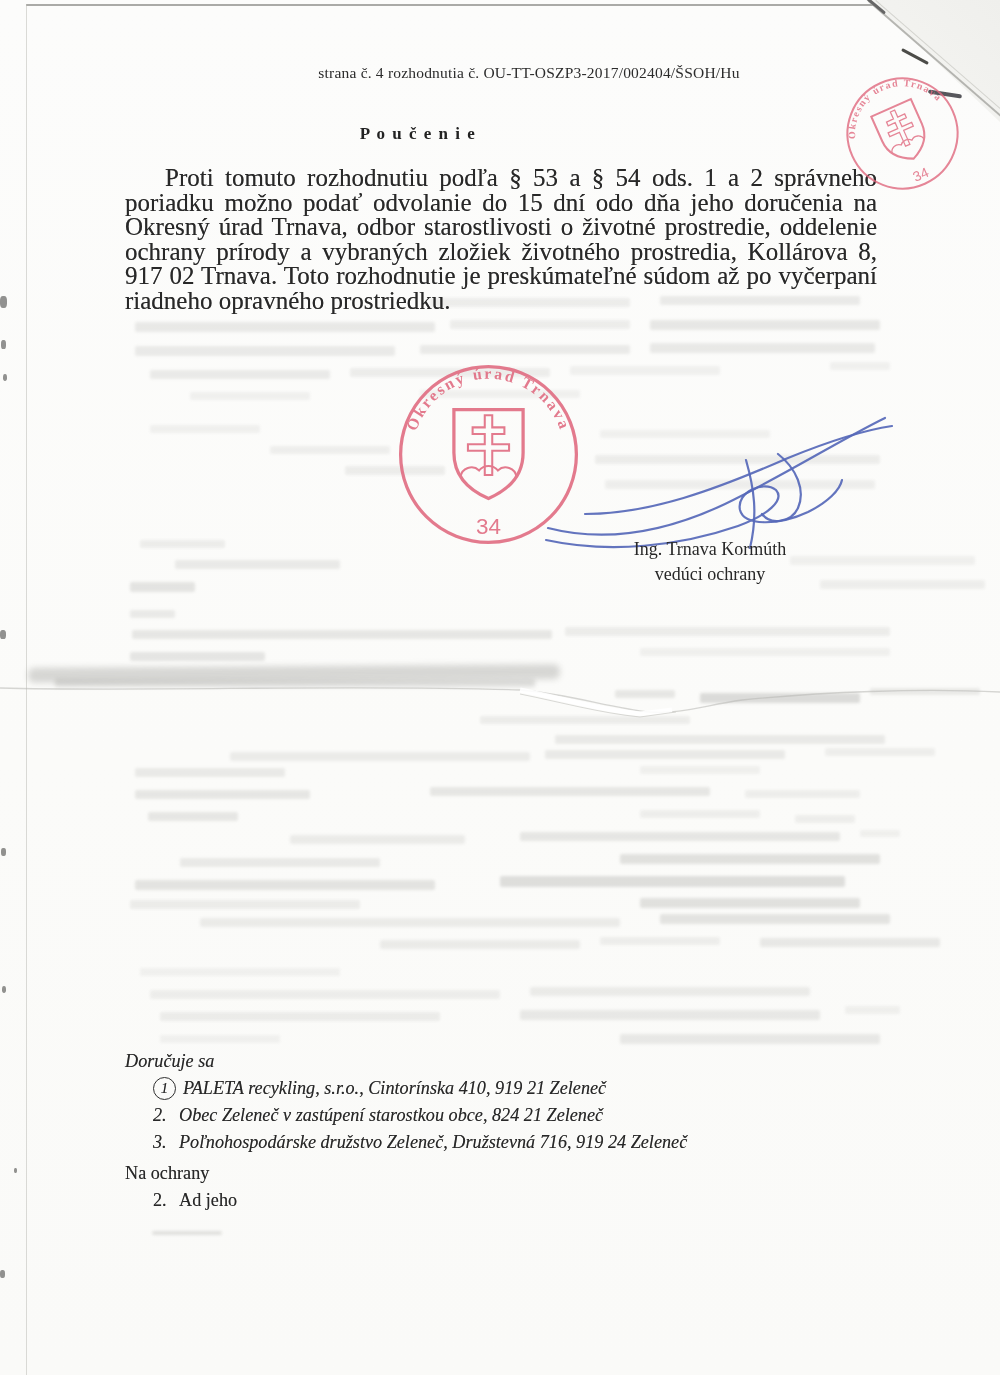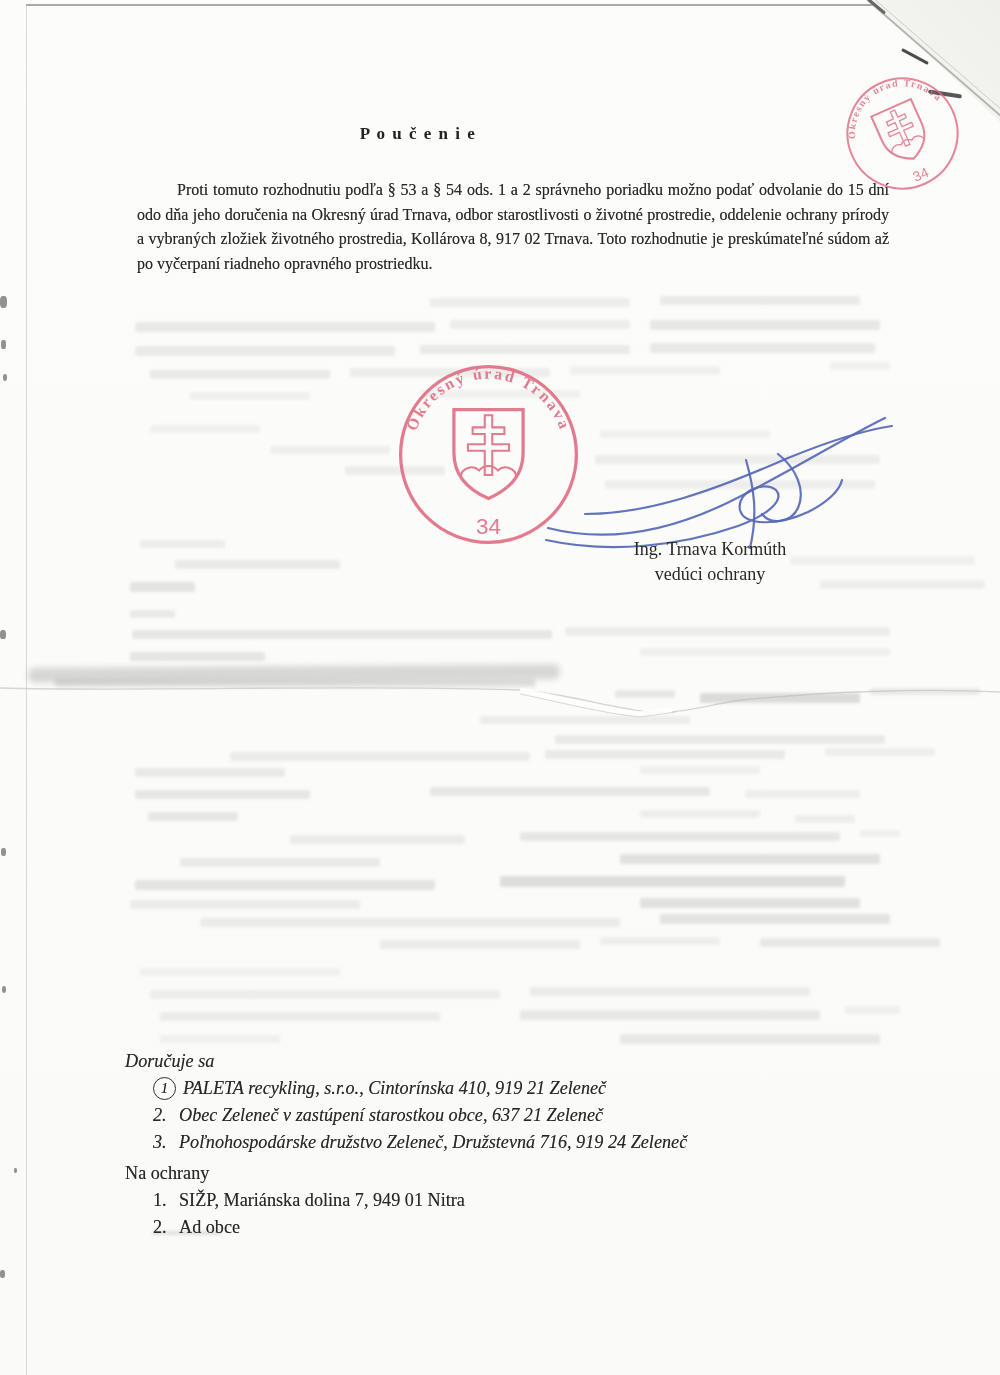--- a/index.html
+++ b/index.html
@@ -23,22 +23,22 @@
   .fold-line2{position:absolute;left:876px;top:0;width:170px;height:1px;background:#c6c6c1;transform-origin:0 0;transform:rotate(41deg);opacity:.7;}
   .mark{position:absolute;background:#4c4c48;border-radius:2px;}
   .mark1{left:900px;top:55px;width:30px;height:3px;transform:rotate(28deg);}
   .mark2{left:928px;top:92px;width:34px;height:3.5px;transform:rotate(9deg);background:#57575c;}
   .mark3{left:855px;top:1px;width:34px;height:3px;transform:rotate(40deg);background:#666;}
   
   .header{position:absolute;left:0;top:64px;width:1000px;text-align:center;padding-left:58px;box-sizing:border-box;
     font-size:15.5px;letter-spacing:.2px;color:#2b2b2b;}
   .doc-title{position:absolute;left:0;top:124px;width:824px;text-align:center;padding-left:12px;box-sizing:border-box;
     font-weight:bold;font-size:17px;letter-spacing:1.5px;color:#222;}
-  .body-par{position:absolute;left:125px;top:166px;width:752px;margin:12px;
-    font-size:16px;line-height:24.5px;text-align:justify;text-indent:40px;
+  .body-par{position:absolute;left:125px;top:166px;width:752px;margin:0;
+    font-size:25px;line-height:24.5px;text-align:justify;text-indent:40px;
     color:#282828;text-shadow:0 0 .4px rgba(40,40,40,.55);}
   
   .bl{position:absolute;background:#6e6e6a;filter:blur(1.6px);border-radius:2px;}
   .smudge1{position:absolute;left:28px;top:666px;width:532px;height:15px;background:#8a8a86;opacity:.32;filter:blur(3px);border-radius:6px;transform:rotate(-.4deg);}
   .smudge2{position:absolute;left:55px;top:679px;width:480px;height:8px;background:#7b7b77;opacity:.22;filter:blur(2px);}
   .speck{position:absolute;background:#3a3a38;opacity:.55;border-radius:40%;}
   .crease{position:absolute;left:0;top:650px;width:1000px;height:90px;}
   
   .stamp{position:absolute;}
   .stamp-main{left:395px;top:361px;width:187px;height:187px;opacity:.88;}
@@ -149,20 +149,21 @@
     <path d="M 520,44 C 560,52 600,63 640,67 L 676,62" fill="none" stroke="#c9c9c4" stroke-width="1" opacity=".7"></path>
   </svg>
 
   <div class="corner-fold"></div>
   <div class="fold-line"></div>
   <div class="fold-line2"></div>
   <div class="mark mark1"></div>
   <div class="mark mark2"></div>
   <div class="mark mark3"></div>
 
+  <div class="header">strana č. 4 rozhodnutia č. OU-TT-OSZP3-2017/002404/ŠSOH/Hu</div>
   <div class="doc-title">P o u č e n i e</div>
   <p class="body-par">Proti tomuto rozhodnutiu podľa § 53 a § 54 ods. 1 a 2 správneho poriadku možno podať odvolanie do 15 dní odo dňa jeho doručenia na Okresný úrad Trnava, odbor starostlivosti o životné prostredie, oddelenie ochrany prírody a vybraných zložiek životného prostredia, Kollárova 8, 917 02 Trnava. Toto rozhodnutie je preskúmateľné súdom až po vyčerpaní riadneho opravného prostriedku.</p>
 
   <svg class="stamp stamp-corner" viewBox="0 0 200 200">
     <defs>
         <path id="arc2" d="M 24,128 A 81,81 0 1 1 176,128" fill="none"></path>
       </defs>
     <circle cx="100" cy="100" r="94" class="st"></circle>
     <text class="stamp-text" font-size="17" letter-spacing="2.5">
       <textPath href="#arc2" startOffset="50%" text-anchor="middle">Okresný úrad Trnava</textPath>
@@ -199,34 +200,31 @@
     <div>Ing. Trnava Kormúth</div>
     <div>vedúci ochrany</div>
   </div>
 
   <div class="list dist">
     <div class="list-head">Doručuje sa</div>
     <div class="li">
       <span class="num circled">1</span><span>PALETA recykling, s.r.o., Cintorínska 410, 919 21 Zeleneč</span>
     </div>
     <div class="li">
-      <span class="num">2.</span><span>Obec Zeleneč v zastúpení starostkou obce, 637 21 Zeleneč</span>
+      <span class="num">2.</span><span>Obec Zeleneč v zastúpení starostkou obce, 824 21 Zeleneč</span>
     </div>
     <div class="li">
       <span class="num">3.</span><span>Poľnohospodárske družstvo Zeleneč, Družstevná 716, 919 24 Zeleneč</span>
     </div>
   </div>
 
   <div class="list note">
     <div class="list-head">Na ochrany</div>
     <div class="li">
-      <span class="num">1.</span><span>SIŽP, Mariánska dolina 7, 949 01 Nitra</span>
-    </div>
-    <div class="li">
-      <span class="num">2.</span><span>Ad obce</span>
+      <span class="num">2.</span><span>Ad jeho</span>
     </div>
   </div>
 
   <div id="specks">
       <div class="speck" style="left: 0px; top: 296px; width: 7px; height: 12px;"></div>
       <div class="speck" style="left: 1px; top: 340px; width: 5px; height: 9px;"></div>
       <div class="speck" style="left: 3px; top: 374px; width: 4px; height: 7px;"></div>
       <div class="speck" style="left: 0px; top: 630px; width: 6px; height: 9px;"></div>
       <div class="speck" style="left: 1px; top: 848px; width: 5px; height: 8px;"></div>
       <div class="speck" style="left: 2px; top: 986px; width: 4px; height: 7px;"></div>

